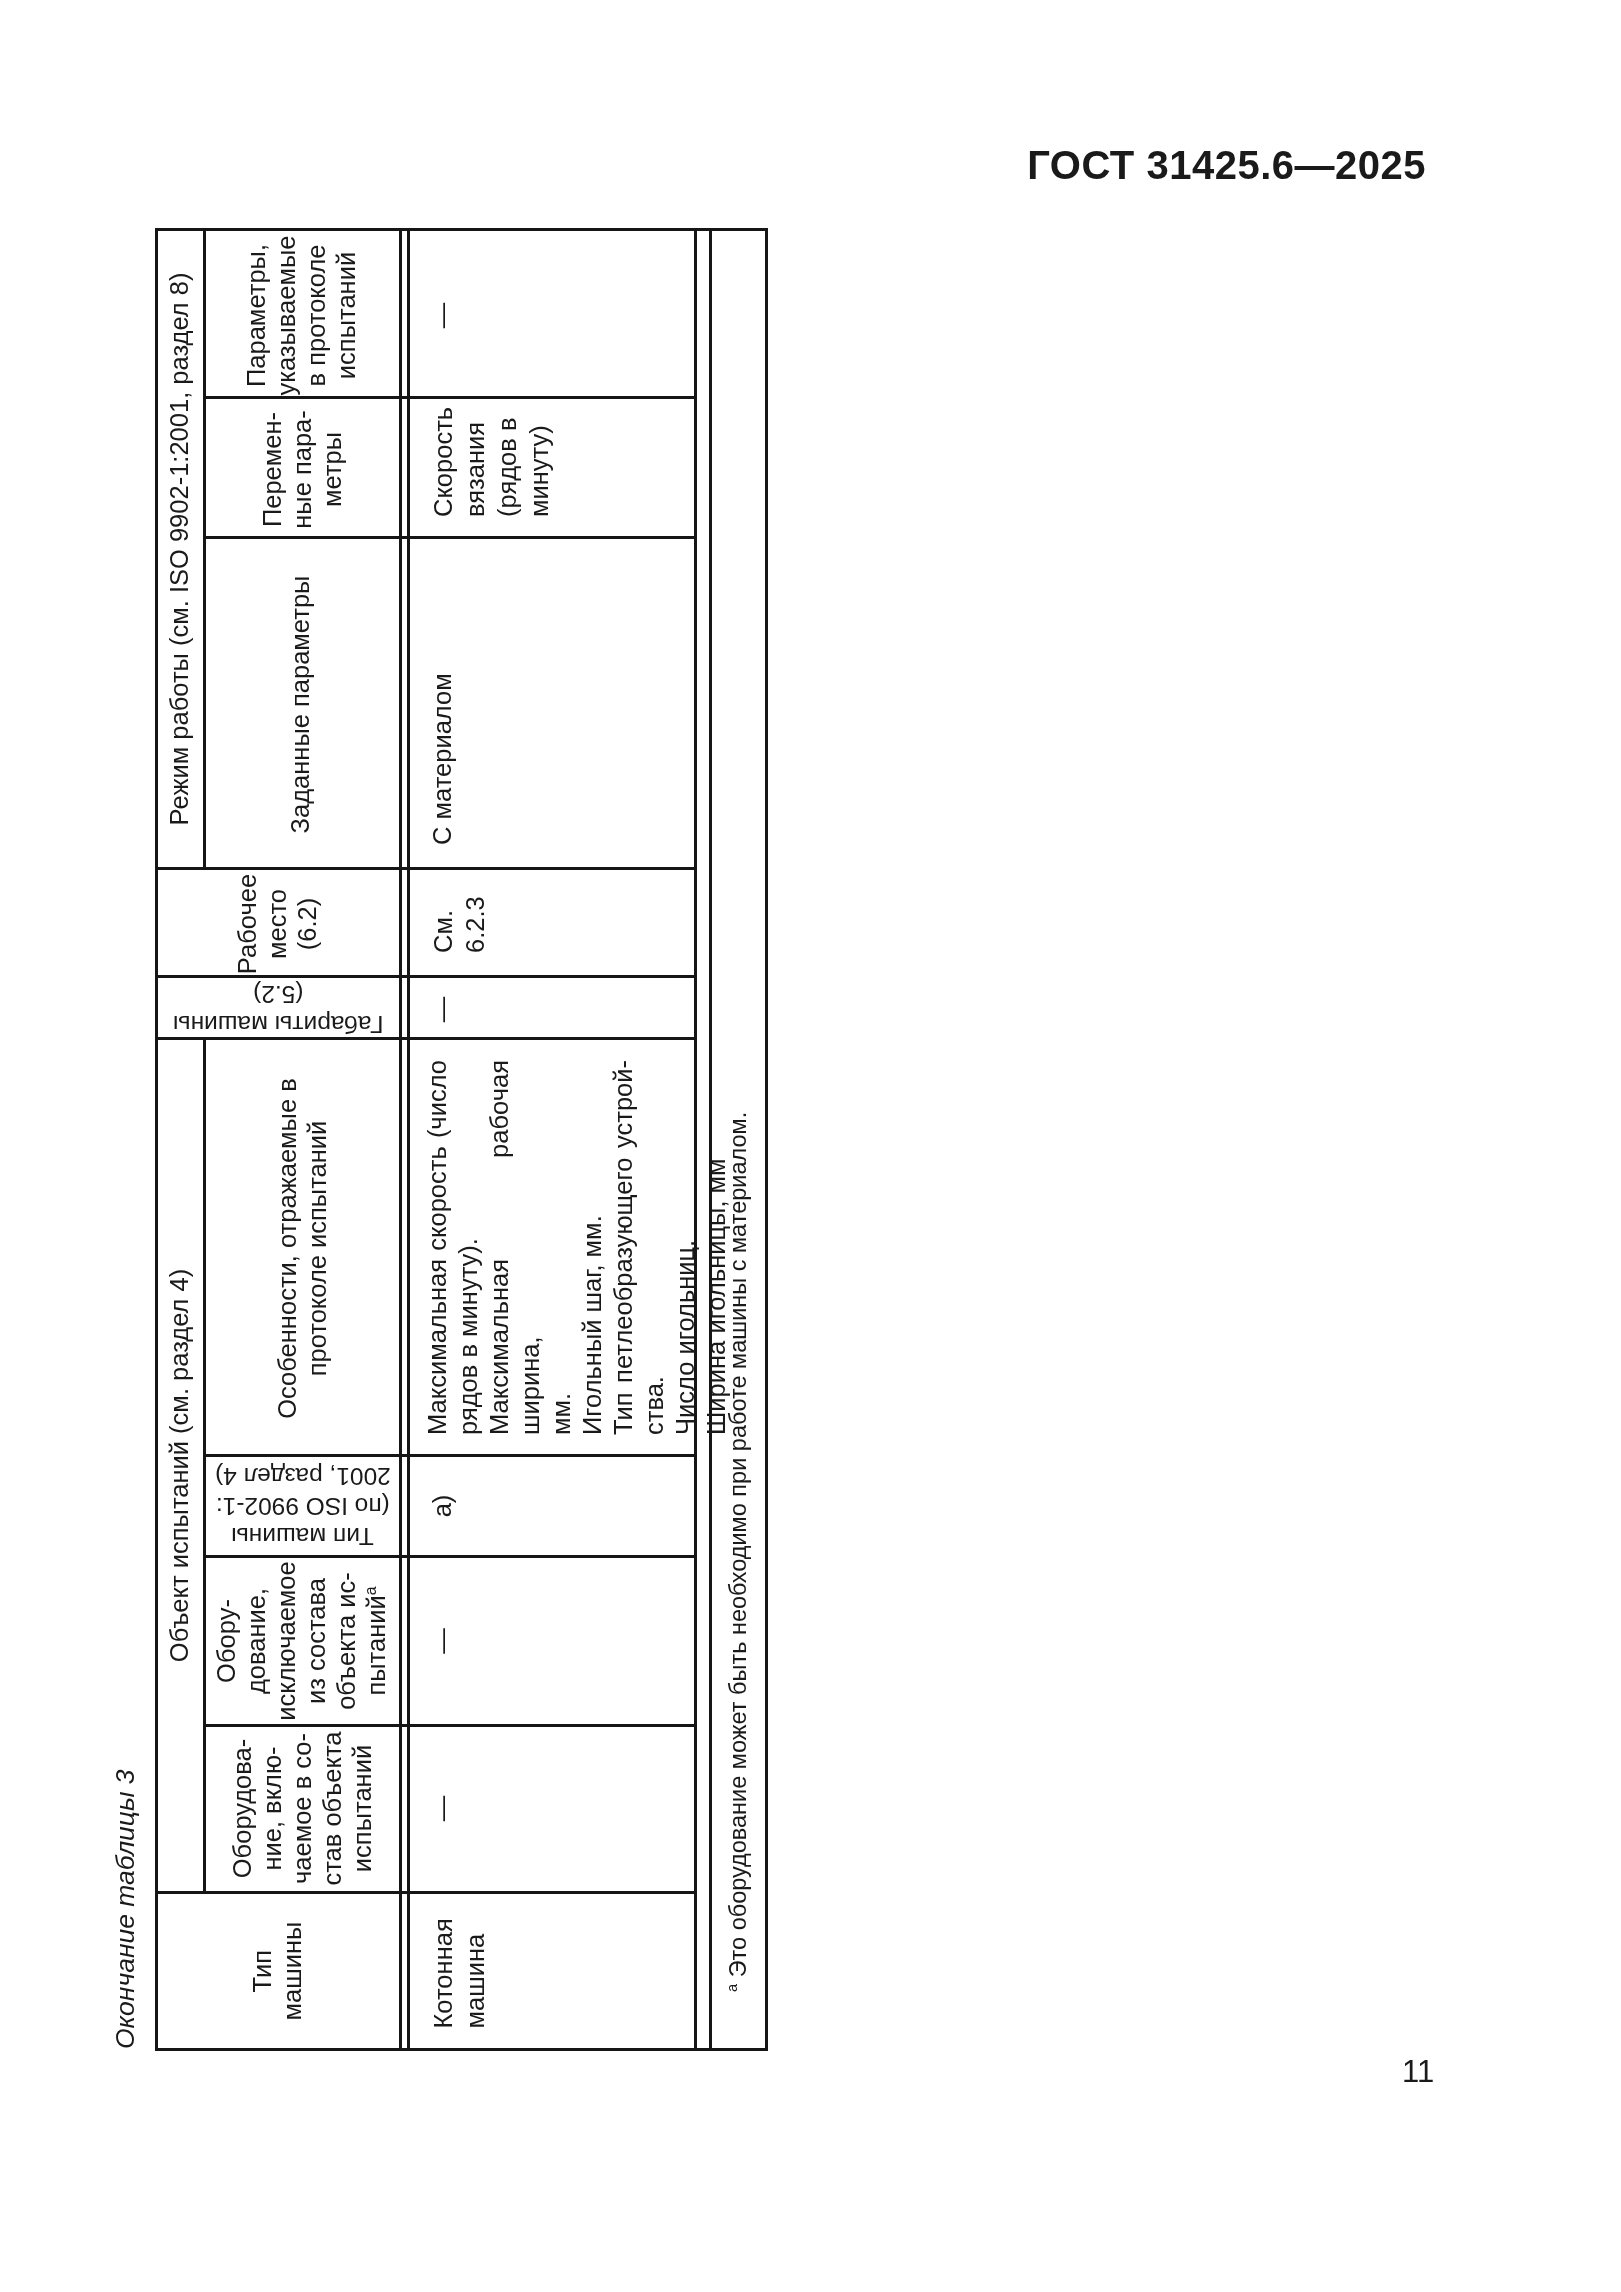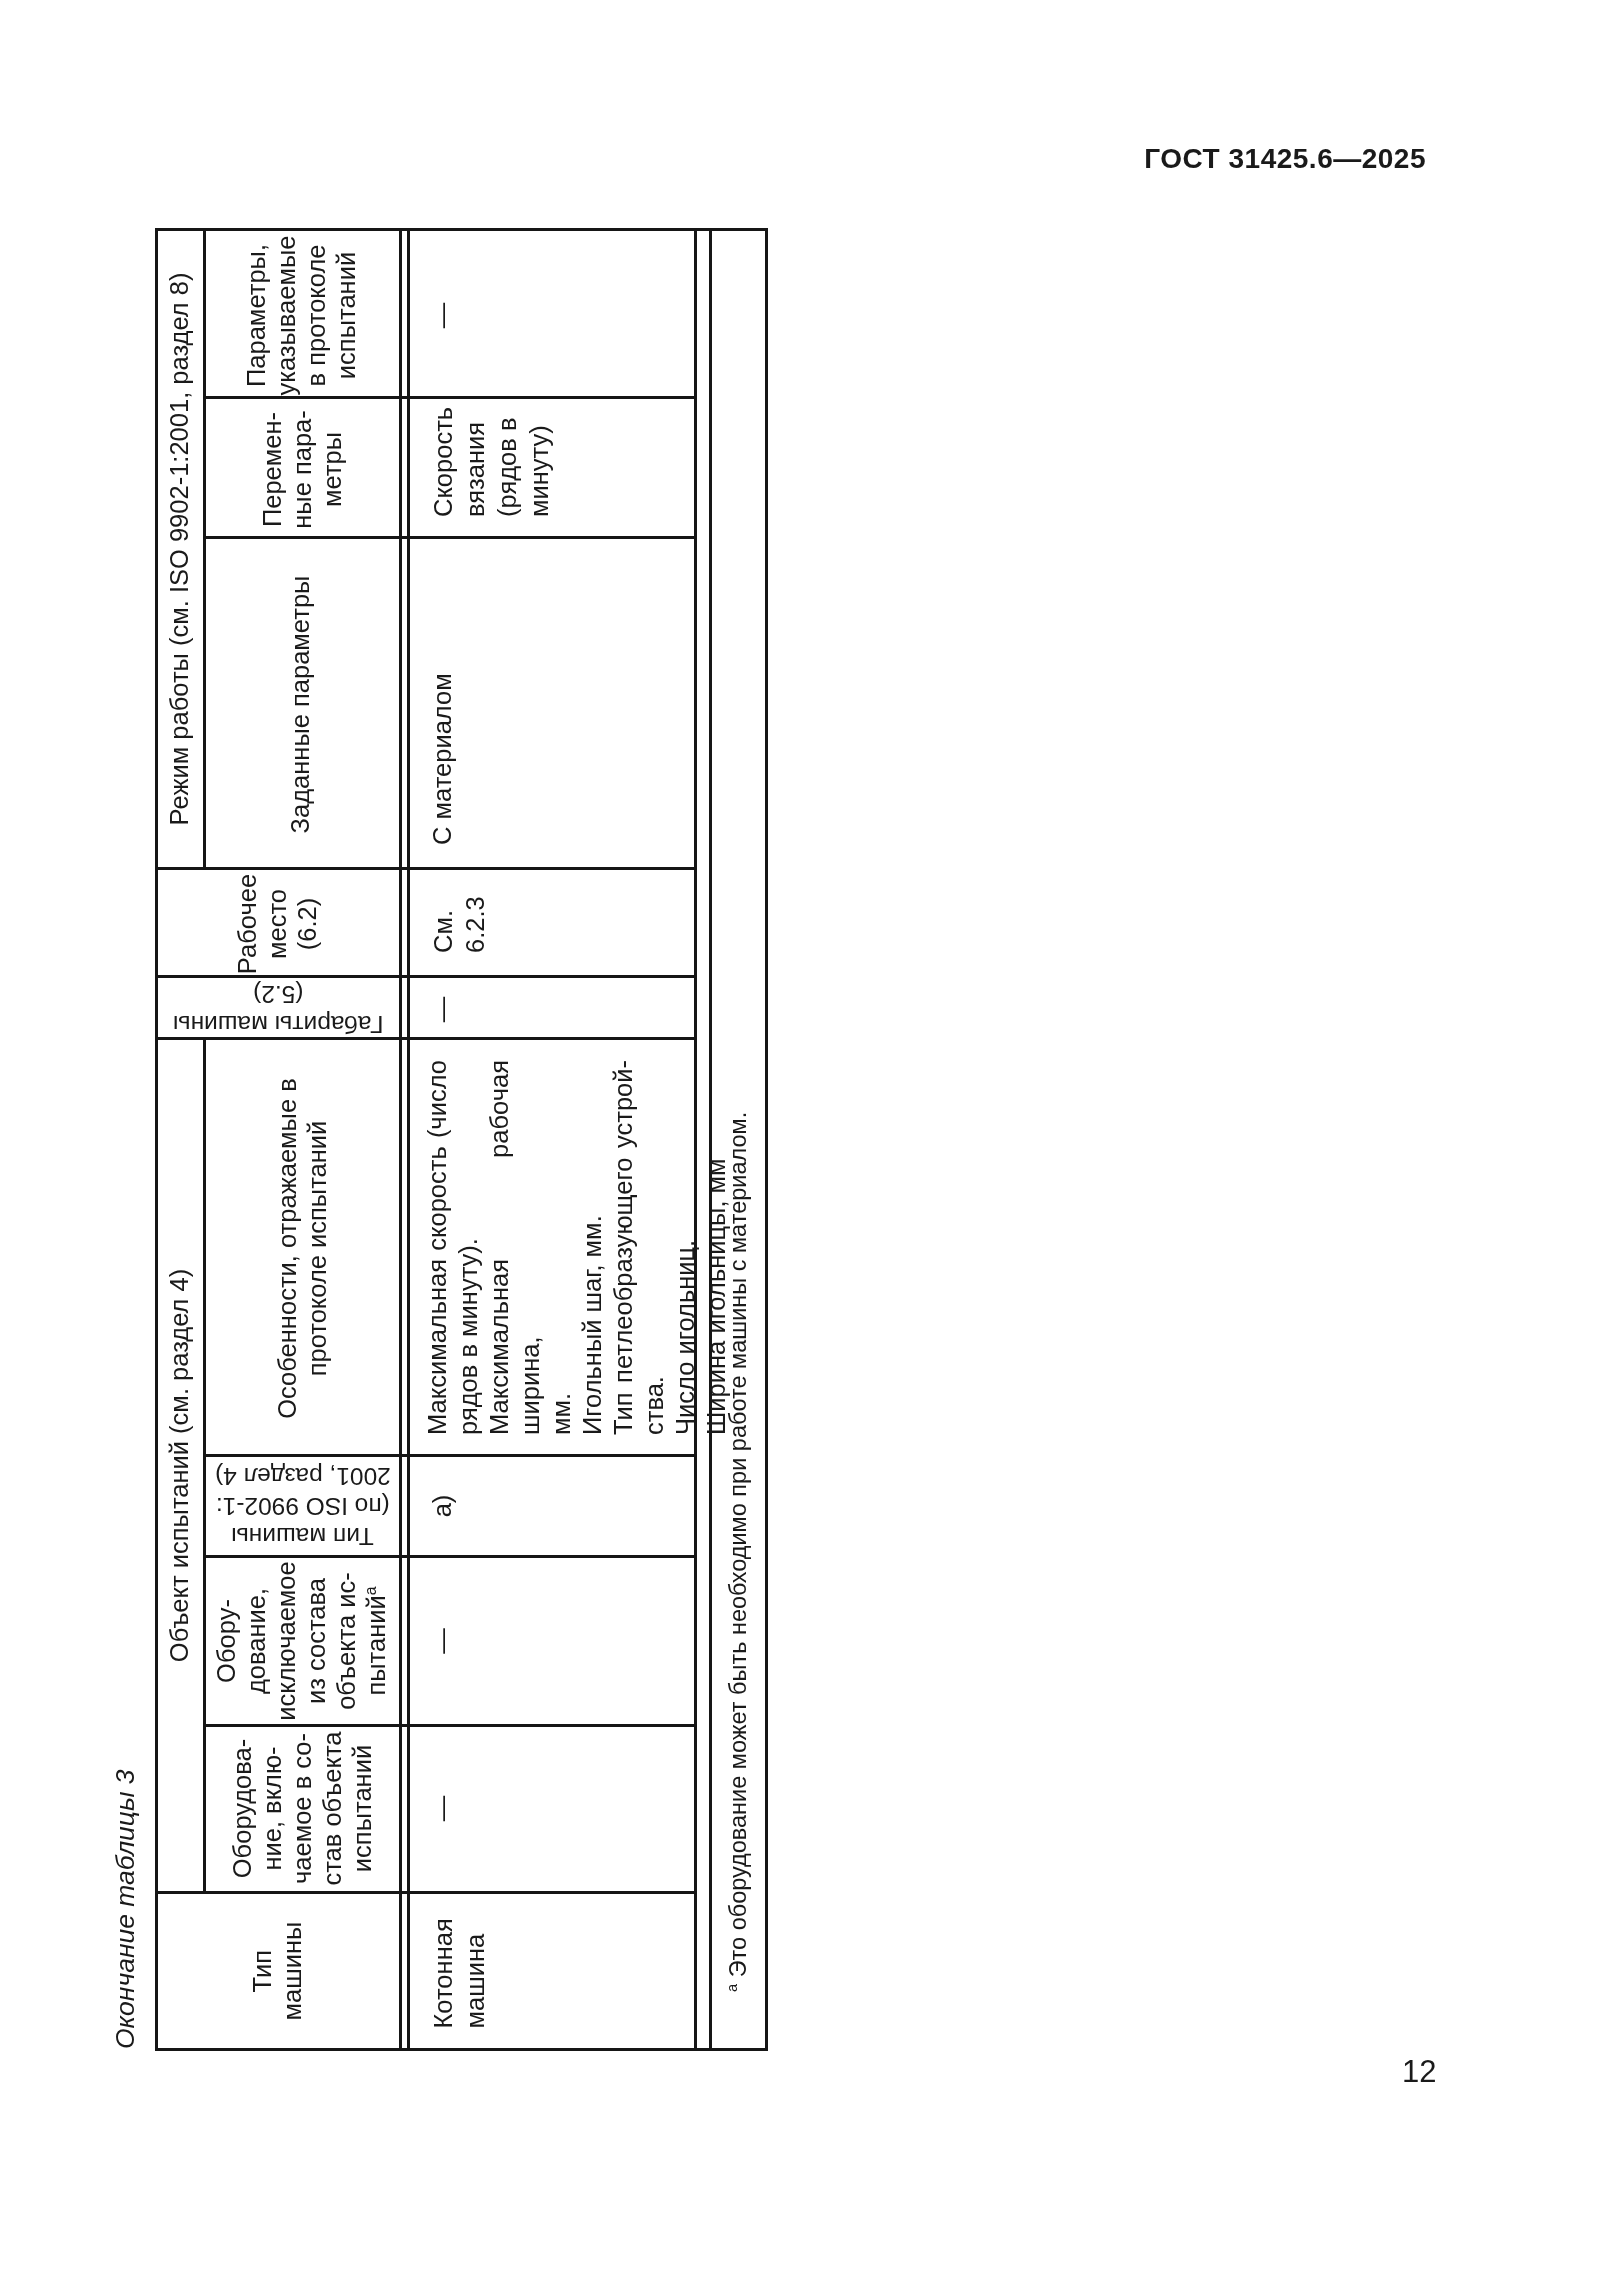--- a/index.html
+++ b/index.html
@@ -1,21 +1,21 @@
 <!DOCTYPE html>
 <html><head>
 <meta charset="utf-8">
 <style>
   html,body{margin:0;padding:0;}
   body{
     width:1621px;height:2293px;position:relative;background:#ffffff;
     font-family:"Liberation Sans","DejaVu Sans",sans-serif;color:#1a1a1a;
     overflow:hidden;
   }
-  .doc-header{position:absolute;top:143px;right:195px;font-size:28px;font-weight:bold;letter-spacing:0.5px;}
+  .doc-header{position:absolute;top:143px;right:195px;font-size:40px;font-weight:bold;letter-spacing:0.5px;}
   .page-number{position:absolute;top:2054px;left:1402px;font-size:31px;}
   
   .landscape{
     position:absolute;left:155px;top:2051px;width:1823px;height:613px;
     transform-origin:0 0;transform:rotate(-90deg);
   }
   .table-caption{position:absolute;left:2px;top:-45px;font-size:26.5px;font-style:italic;white-space:nowrap;}
   .tbl{position:absolute;left:0;top:0;width:1823px;height:613px;}
   .ln{position:absolute;background:#161616;}
   .cell{position:absolute;font-size:25.5px;line-height:30px;text-align:center;}
@@ -28,21 +28,21 @@
     white-space:normal;text-align:justify;text-align-last:justify;
   }
   .footnote{font-size:23.5px;line-height:29px;text-align:left;}
   sup{font-size:0.62em;line-height:0;}
   .nw{white-space:nowrap;}
 </style>
 </head>
 <body>
 
 <div class="doc-header">ГОСТ 31425.6—2025</div>
-<div class="page-number">12</div>
+<div class="page-number">11</div>
 
 <div class="landscape">
 
   <div class="table-caption">Окончание таблицы 3</div>
 
   <div class="tbl">
 
     <div class="ln" style="left:0;top:0;width:1823px;height:2.9px;"></div>
     <div class="ln" style="left:157px;top:48px;width:854px;height:2.9px;"></div>
     <div class="ln" style="left:1181px;top:48px;width:642px;height:2.9px;"></div>

